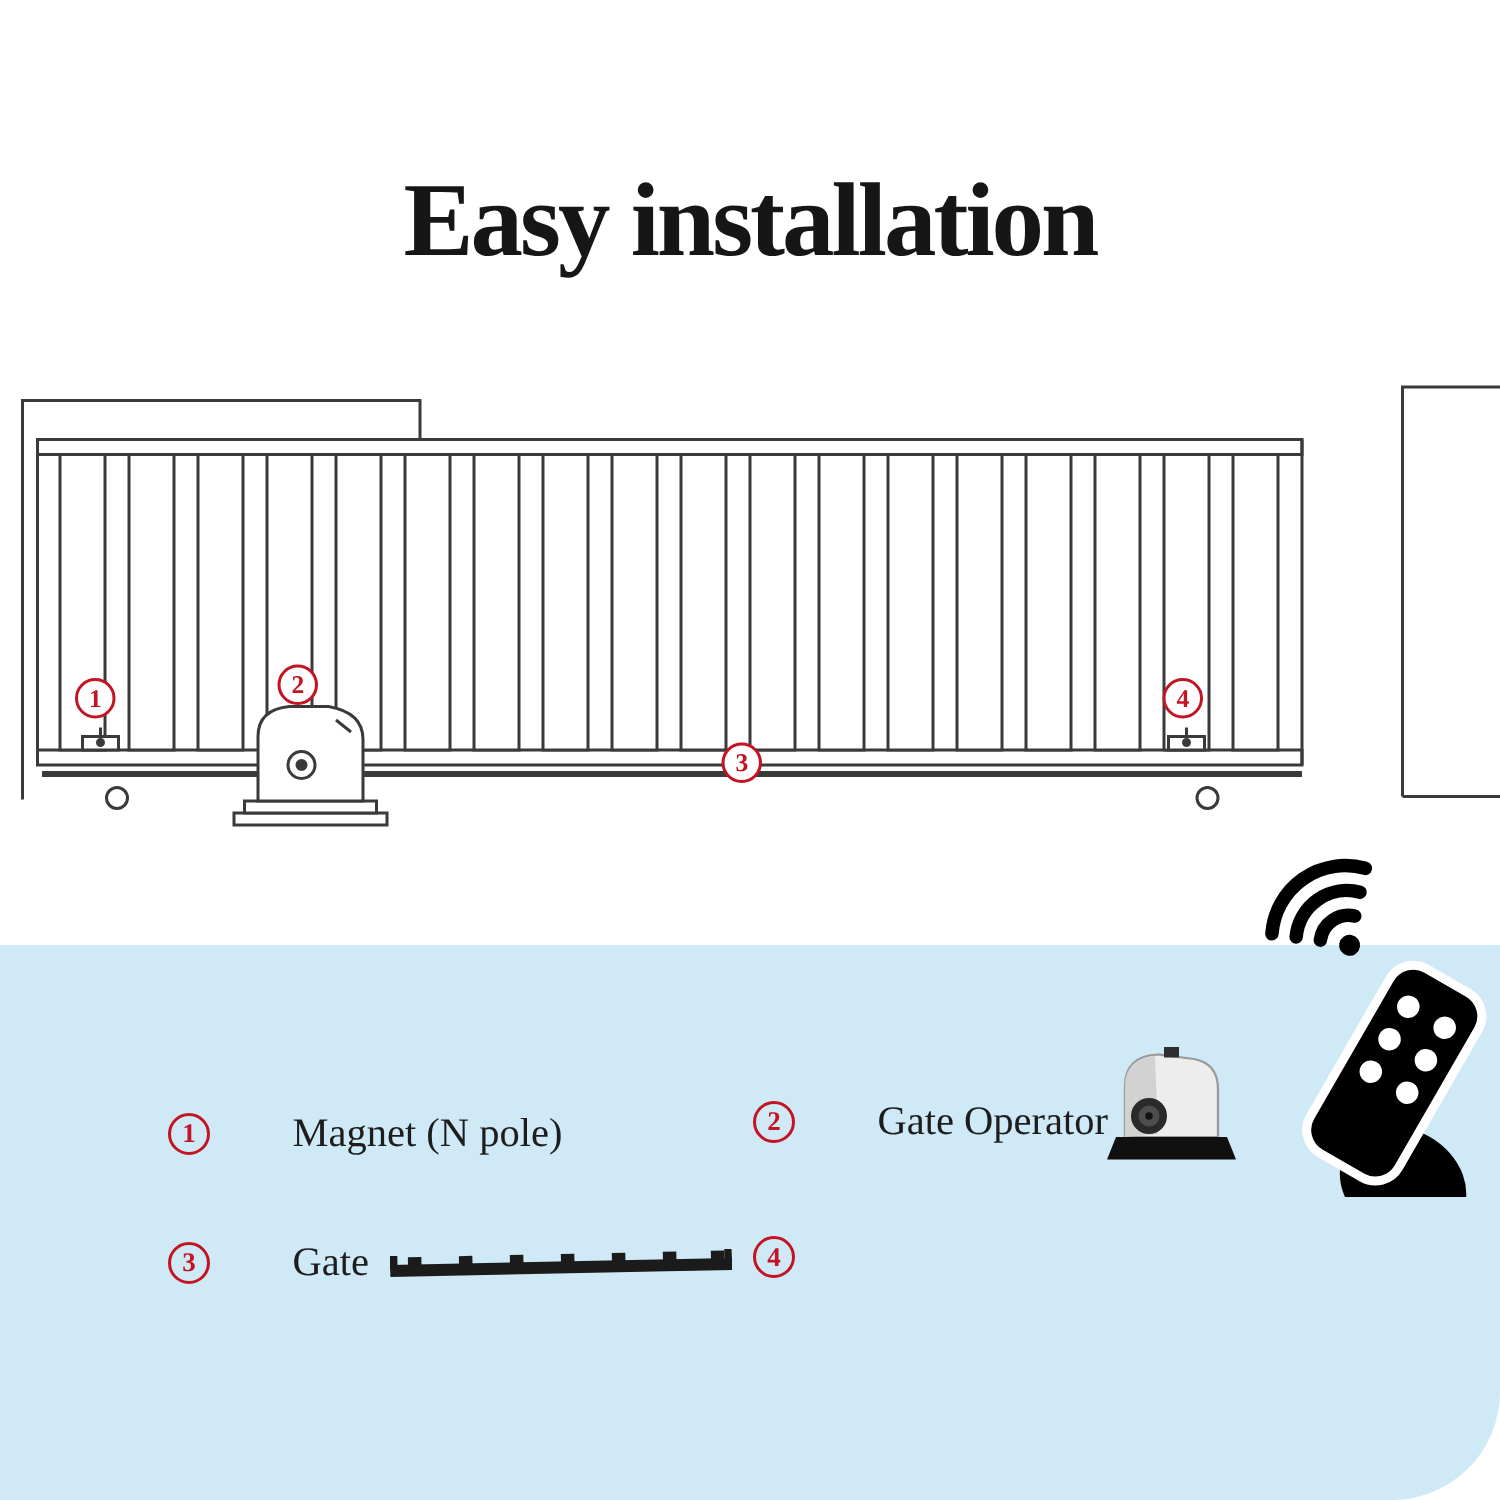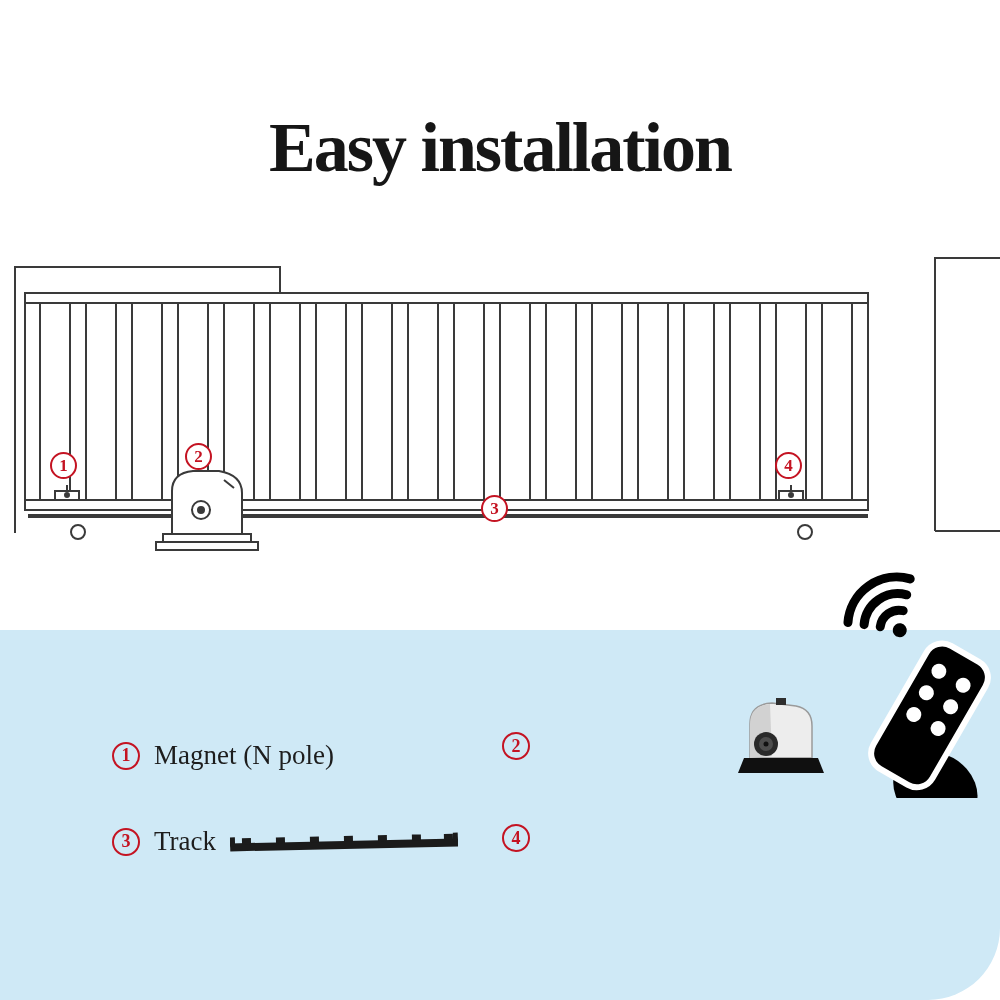--- a/index.html
+++ b/index.html
@@ -23,21 +23,21 @@
     background:#cfe9f6;border-bottom-right-radius:72px;
   }
   .legend-item{
     position:absolute;display:flex;align-items:center;gap:14px;z-index:4;
   }
   .legend-num{
     width:28px;height:28px;border-radius:50%;border:2px solid #c41322;
     background:transparent;color:#c41322;font-size:18px;font-weight:bold;
     display:flex;align-items:center;justify-content:center;box-sizing:border-box;flex:0 0 auto;
   }
-  .legend-label{font-size:27px;color:#1d1d1d;white-space:nowrap;}
+  .legend-label{font-size:27px;color:#1d1d1d;white-space:nowrap;margin-left:41px;}
   .abs{position:absolute;}
 </style>
 </head>
 <body>
 
 <div class="canvas">
 
   <h1 class="title">Easy installation</h1>
 
   <svg class="diagram-svg" width="1000" height="320" viewBox="0 0 1000 320" fill="none" stroke="#3a3a3a" stroke-width="2">
@@ -118,27 +118,28 @@
     <span class="legend-num">
         <span>1</span>
       </span>
     <span class="legend-label">Magnet (N pole)</span>
   </div>
 
   <div class="legend-item" style="left:502px;top:732px;">
     <span class="legend-num">
         <span>2</span>
       </span>
+    <span class="legend-label">Gate Operator</span>
   </div>
 
   <div class="legend-item" style="left:112px;top:826px;">
     <span class="legend-num">
         <span>3</span>
       </span>
-    <span class="legend-label">Track</span>
+    <span class="legend-label">Gate</span>
 
     <svg width="228" height="24" viewBox="0 0 228 24" style="transform:rotate(-1.2deg);">
       <rect x="0" y="11" width="228" height="8" fill="#1b1b1b"></rect>
       <rect x="0" y="5" width="5" height="9" fill="#1b1b1b"></rect>
       <rect x="12" y="6" width="9" height="6" fill="#1b1b1b"></rect>
       <rect x="46" y="6" width="9" height="6" fill="#1b1b1b"></rect>
       <rect x="80" y="6" width="9" height="6" fill="#1b1b1b"></rect>
       <rect x="114" y="6" width="9" height="6" fill="#1b1b1b"></rect>
       <rect x="148" y="6" width="9" height="6" fill="#1b1b1b"></rect>
       <rect x="182" y="6" width="9" height="6" fill="#1b1b1b"></rect>

